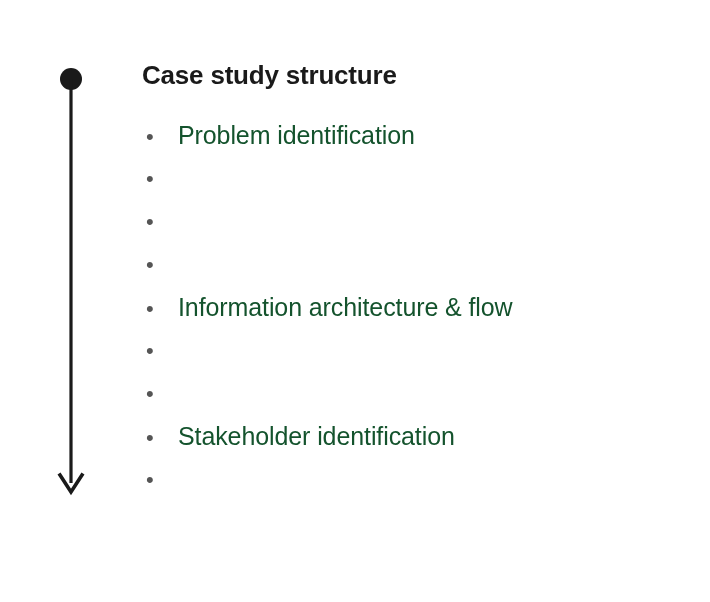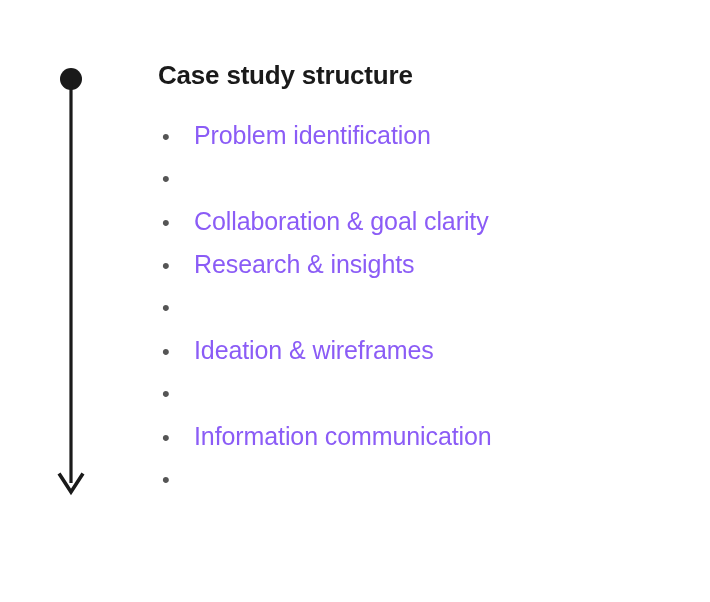--- a/index.html
+++ b/index.html
@@ -30,21 +30,21 @@
     height: 445px;
   }
   .timeline svg {
     display: block;
     overflow: visible;
   }
 
   
   .content {
     position: absolute;
-    left: 158px;
+    left: 142px;
     top: 58px;
     width: 540px;
   }
 
   .page-title {
     font-size: 26px;
     font-weight: 700;
     color: #1a1a1a;
     letter-spacing: -0.2px;
     line-height: 34px;
@@ -74,21 +74,21 @@
     color: #555555;
     text-align: left;
     padding-left: 4px;
     box-sizing: border-box;
   }
 
   .item-label {
     flex: 0 0 auto;
     font-size: 25px;
     line-height: 43px;
-    color: #8b5cf6;
+    color: #14532d;
     white-space: nowrap;
     letter-spacing: -0.1px;
     text-align: center;
   }
 </style>
 </head>
 <body>
 
 <div class="slide">
 
@@ -110,44 +110,42 @@
         <span class="bullet">•</span>
         <span class="item-label">Problem identification</span>
       </li>
 
       <li class="list-item">
         <span class="bullet">•</span>
       </li>
 
       <li class="list-item">
         <span class="bullet">•</span>
-        <span class="item-label">Collaboration &amp; goal clarity</span>
-      </li>
-
-      <li class="list-item">
-        <span class="bullet">•</span>
-        <span class="item-label">Research &amp; insights</span>
       </li>
 
       <li class="list-item">
         <span class="bullet">•</span>
       </li>
 
       <li class="list-item">
         <span class="bullet">•</span>
-        <span class="item-label">Ideation &amp; wireframes</span>
+        <span class="item-label">Information architecture &amp; flow</span>
       </li>
 
       <li class="list-item">
         <span class="bullet">•</span>
       </li>
 
       <li class="list-item">
         <span class="bullet">•</span>
-        <span class="item-label">Information communication</span>
+      </li>
+
+      <li class="list-item">
+        <span class="bullet">•</span>
+        <span class="item-label">Stakeholder identification</span>
       </li>
 
       <li class="list-item">
         <span class="bullet">•</span>
       </li>
 
     </ul>
   </div>
 </div>
 

